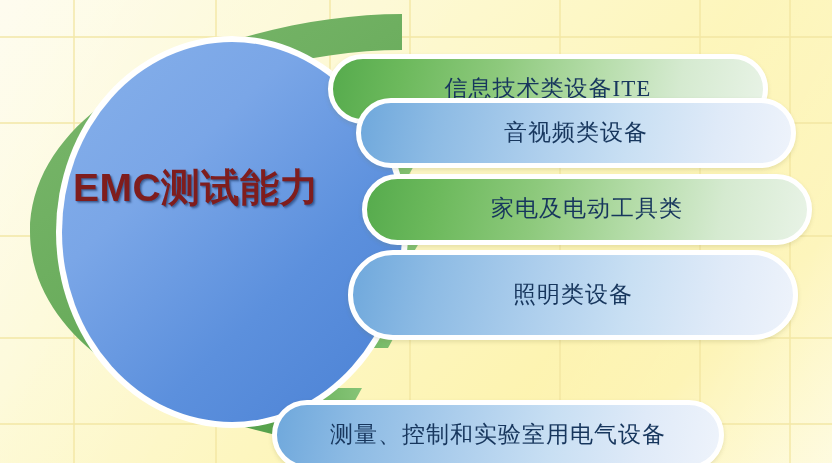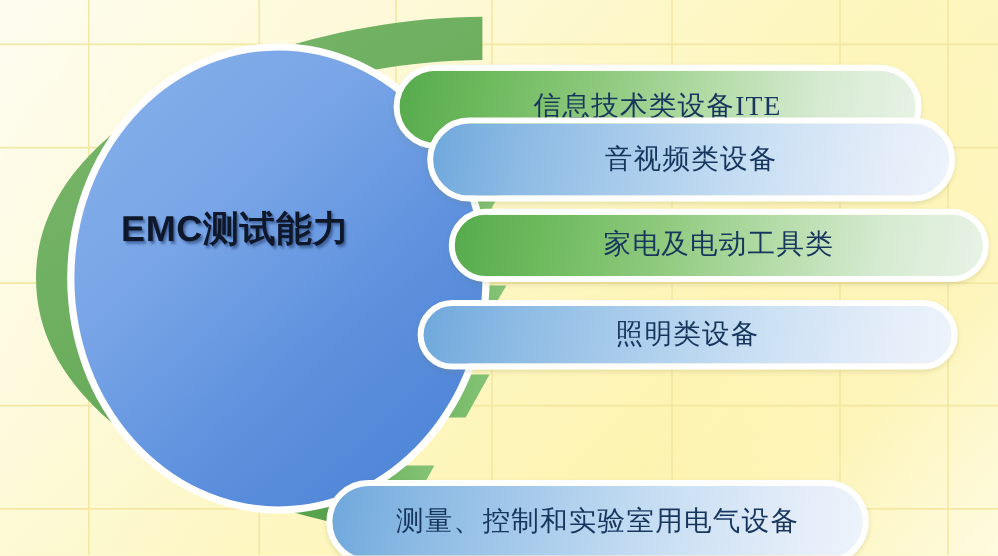--- a/index.html
+++ b/index.html
@@ -54,27 +54,27 @@
   .hub-layer {
     position: absolute;
     left: 0; top: 0;
     width: 832px; height: 463px;
   }
   .hub-layer svg { display: block; }
 
   .hub-text {
     position: absolute;
     left: 36px;
-    top: 172px;
+    top: 161px;
     width: 320px;
     text-align: center;
-    color: #0f172a;
+    color: #7f1d1d;
     font-family: "Liberation Sans", "DejaVu Sans", sans-serif;
     font-weight: bold;
-    font-size: 30px;
+    font-size: 39px;
     line-height: 1.36;
     letter-spacing: 0.5px;
     text-shadow:
       2px 2px 2px rgba(40,70,120,0.55),
       1px 1px 0 rgba(40,70,120,0.35);
     pointer-events: none;
     white-space: nowrap;
   }
   .hub-text .line { display: block; }
 
@@ -194,25 +194,25 @@
   </div>
 
   <div class="pill green" style="left:328px; top:18px; width:440px; height:70px;margin-top:36px;">
     <span class="pill-label">信息技术类设备ITE</span>
   </div>
 
   <div class="pill blue" style="left:356px; top:98px; width:440px; height:70px;">
     <span class="pill-label">音视频类设备</span>
   </div>
 
-  <div class="pill green" style="left:374px; top:174px; width:450px; height:61px;">
+  <div class="pill green" style="left:362px; top:174px; width:450px; height:71px;">
     <span class="pill-label">家电及电动工具类</span>
   </div>
 
-  <div class="pill blue" style="left:348px; top:250px; width:450px; height:58px;">
+  <div class="pill blue" style="left:348px; top:250px; width:450px; height:90px;">
     <span class="pill-label">照明类设备</span>
   </div>
 
 
   <div class="pill blue" style="left:272px; top:400px; width:452px; height:70px;">
     <span class="pill-label">测量、控制和实验室用电气设备</span>
   </div>
 
 </div>
 

